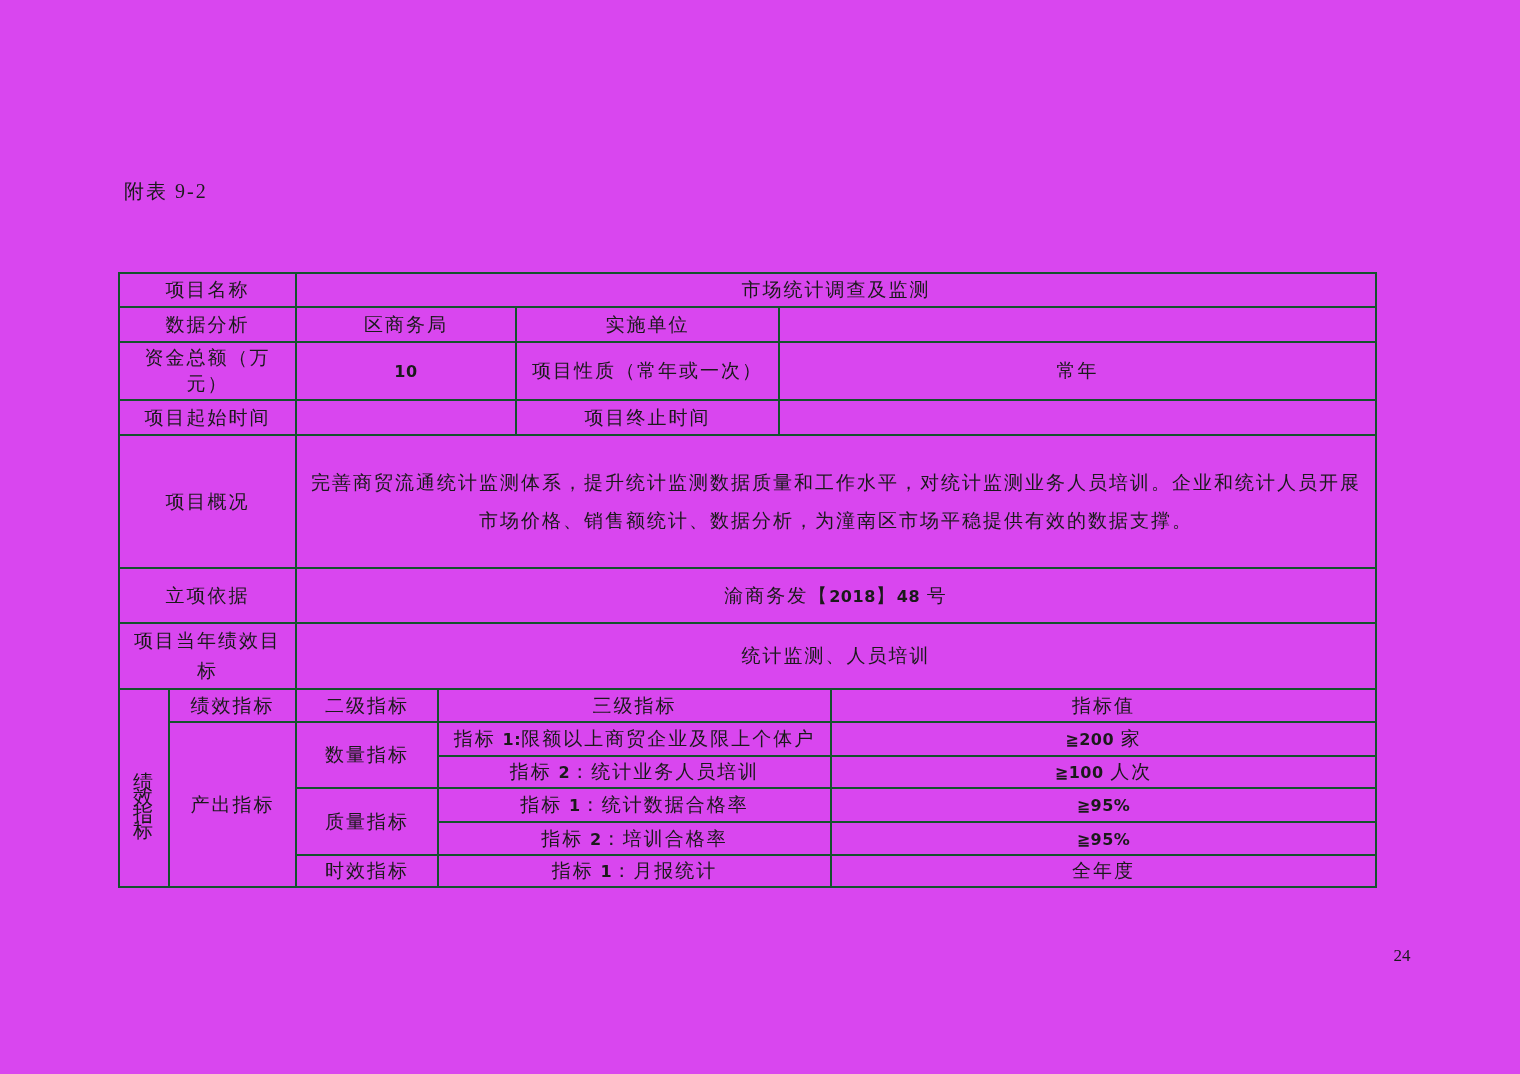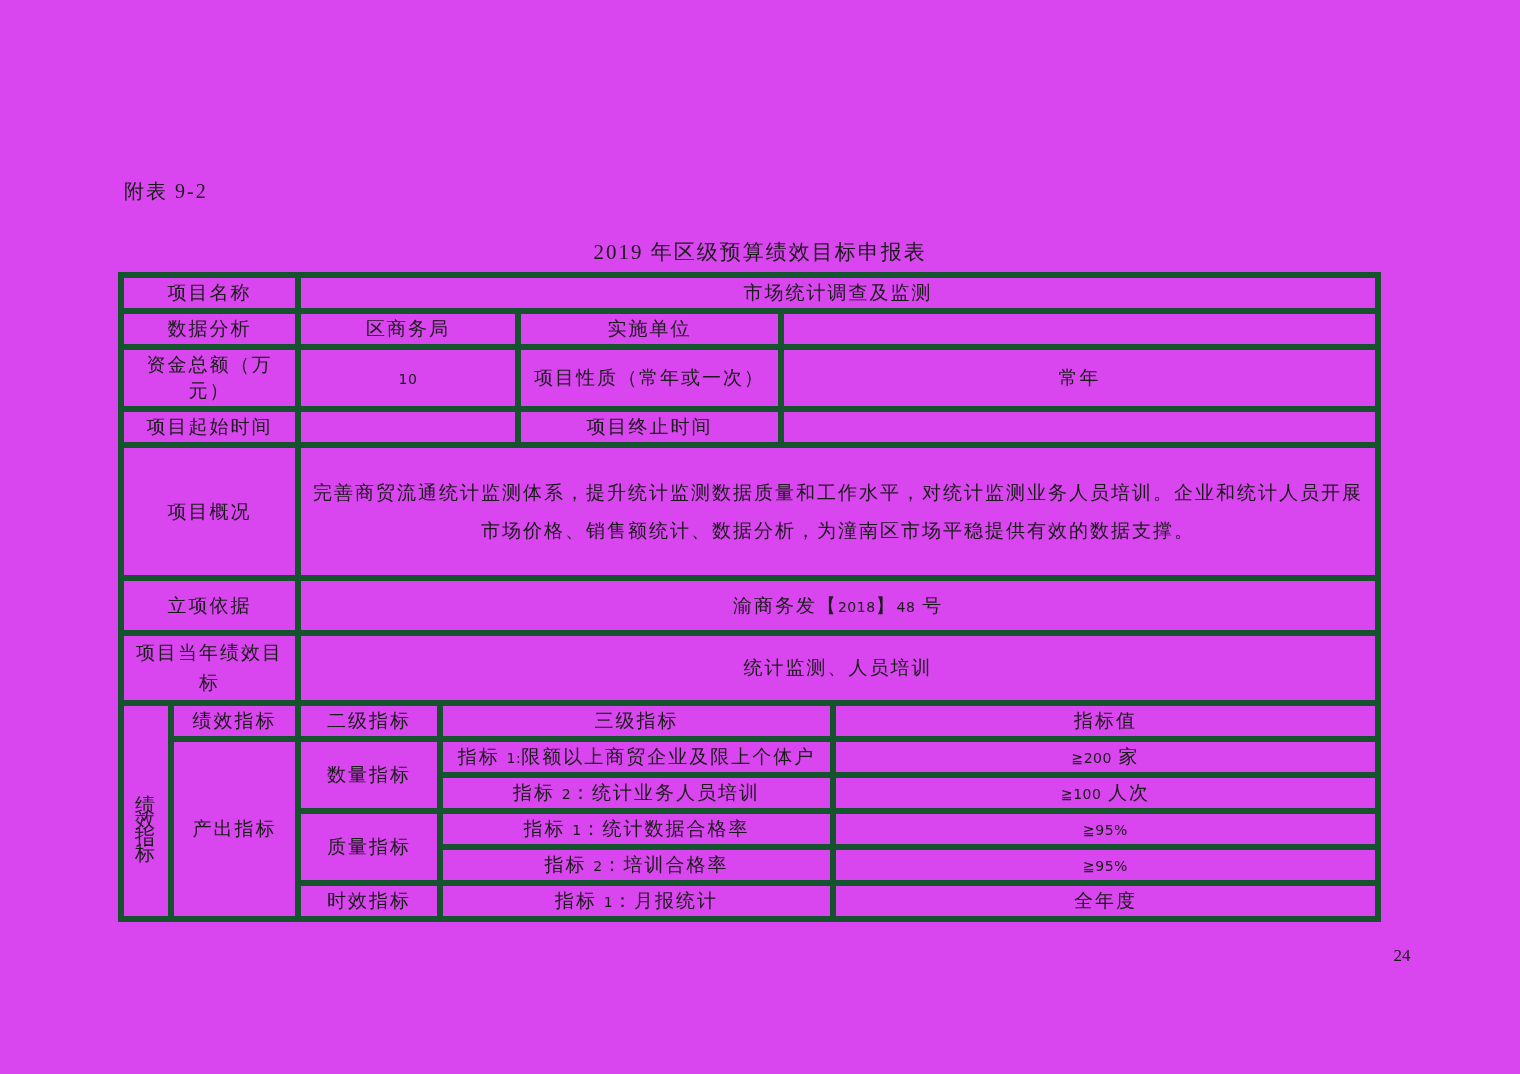--- a/index.html
+++ b/index.html
@@ -25,21 +25,21 @@
     position: absolute; left: 1372px; top: 946px; width: 60px;
     font-size: 17px; text-align: center;
   }
 
   table.form {
     position: absolute; left: 118px; top: 272px;
     width: 1257px; table-layout: fixed;
     border-collapse: collapse;
   }
   table.form td {
-    border: 6px solid #14532d;
+    border: 2px solid #14532d;
     font-size: 19px;
     letter-spacing: 2px;
     text-align: center;
     vertical-align: middle;
     padding: 2px 4px;
     overflow: hidden;
   }
   td.left { text-align: left; padding-left: 13px; }
   td.left-sm { text-align: left; padding-left: 9px; }
   td.wrap-text {
@@ -50,31 +50,30 @@
   td.goal-label { padding: 2px 10px; word-break: break-all; line-height: 30px; }
 
   .vcell { padding: 0; }
   .vtext {
     writing-mode: vertical-lr; text-orientation: upright;
     letter-spacing: 16px; font-size: 20px;
     margin: 0 auto; display: block;
   }
   .num {
     font-family: "DejaVu Sans", "Liberation Sans", sans-serif;
-    font-weight: 400; font-size: 14px; letter-spacing: 0.5px;
+    font-weight: 700; font-size: 16px; letter-spacing: 0.5px;
   }
 </style>
 </head>
 <body>
 
 <div class="page">
 
   <div class="annex-label">附表 9-2</div>
 
-  <div class="doc-title">2019 年区级预算绩效目标申报表</div>
 
   <table class="form">
     <colgroup>
       <col style="width:50px">
         <col style="width:127px">
         <col style="width:142px">
         <col style="width:78px">
       <col style="width:263px">
         <col style="width:52px">
         <col style="width:545px">

